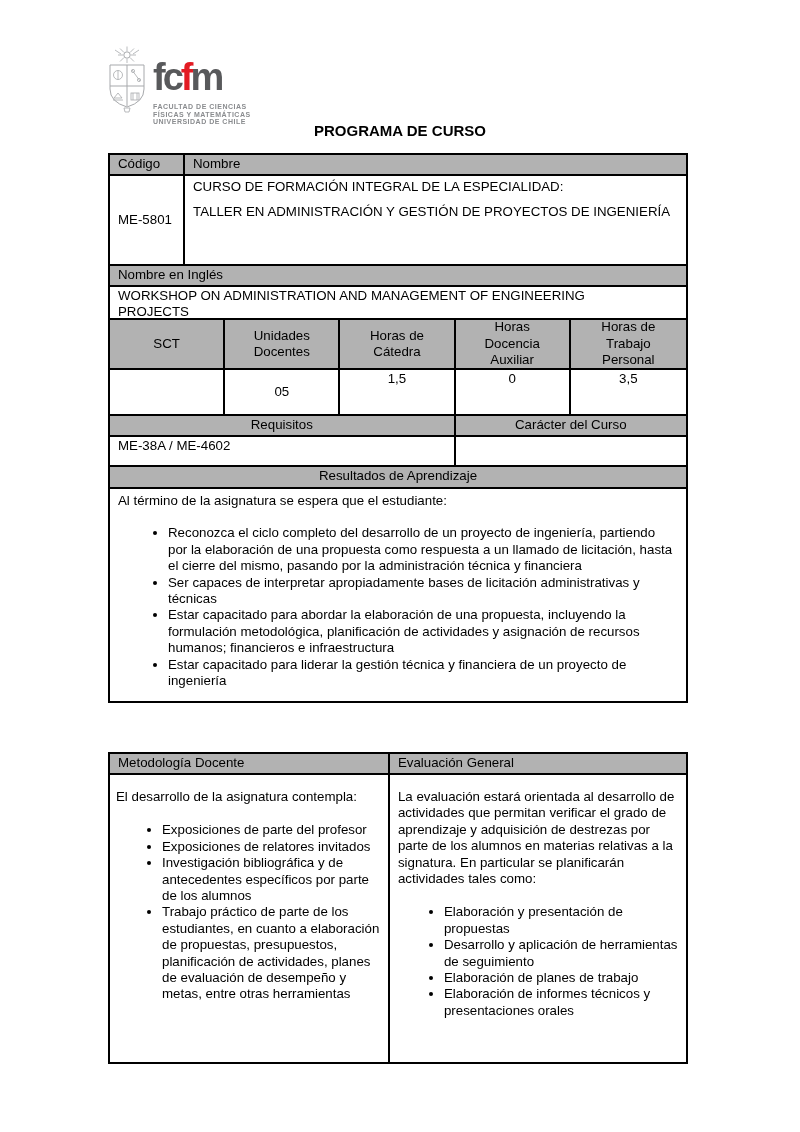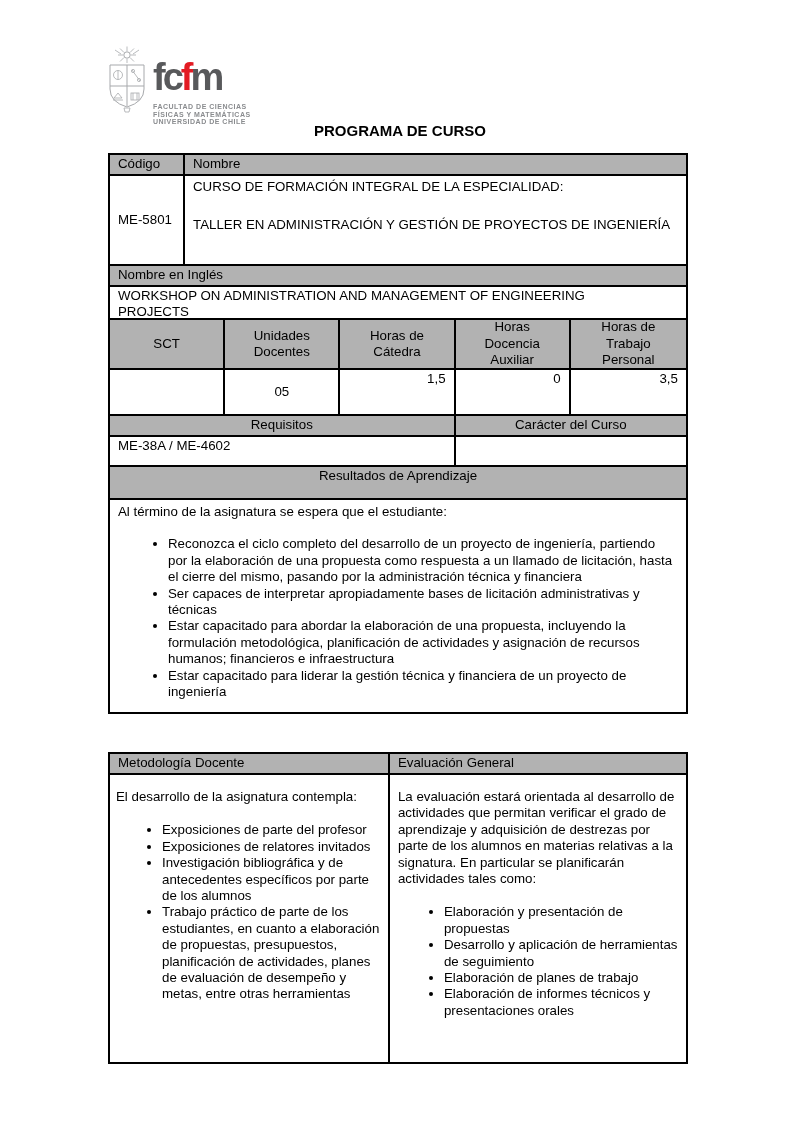--- a/index.html
+++ b/index.html
@@ -34,33 +34,33 @@
   .hC { display:flex; align-items:center; justify-content:center; text-align:center; padding:1px 4px; }
   .just { text-align:justify; }
 
   .t1 { top:153px; }
   .rowA { height:21px; }
   .rowA .col-code { width:75px; }
   .rowA .col-name { flex:1; }
   .rowB { height:90px; }
   .rowB .col-code { width:75px; display:flex; align-items:center; }
   .rowB .col-name { flex:1; padding-top:3px; }
-  .rowB .name2 { margin-top:22px; }
+  .rowB .name2 { margin-top:9px; }
   .rowC { height:21px; }
   .rowD { height:33px; }
   .rowE { height:50px; }
   .rowE .c5, .rowF .c5 { width:20%; }
   .rowF { height:46px; }
-  .rowF .top5 { text-align:right; padding-top:1px; }
+  .rowF .top5 { text-align:center; padding-top:1px; }
   .rowF .mid5 { display:flex; align-items:center; justify-content:center; }
   .rowG { height:21px; }
   .rowG .col-req, .rowH .col-req { width:60%; }
   .rowG .col-car, .rowH .col-car { flex:1; }
   .rowH { height:30px; }
-  .rowI { height:33px; }
+  .rowI { height:22px; }
   .rowJ { display:block; padding:4px 8px 12px 8px; }
 
   ul.bullets { margin:16px 0 0 0; padding-left:50px; list-style:disc outside; }
   ul.bullets li { padding:0; }
 
   .t2 { top:728px;margin-top:24px; }
   .t2 .rowHead { height:21px; }
   .t2 .col-left { width:48.6%; }
   .t2 .col-right { flex:1; }
   .t2 .rowBody { min-height:287px; }

